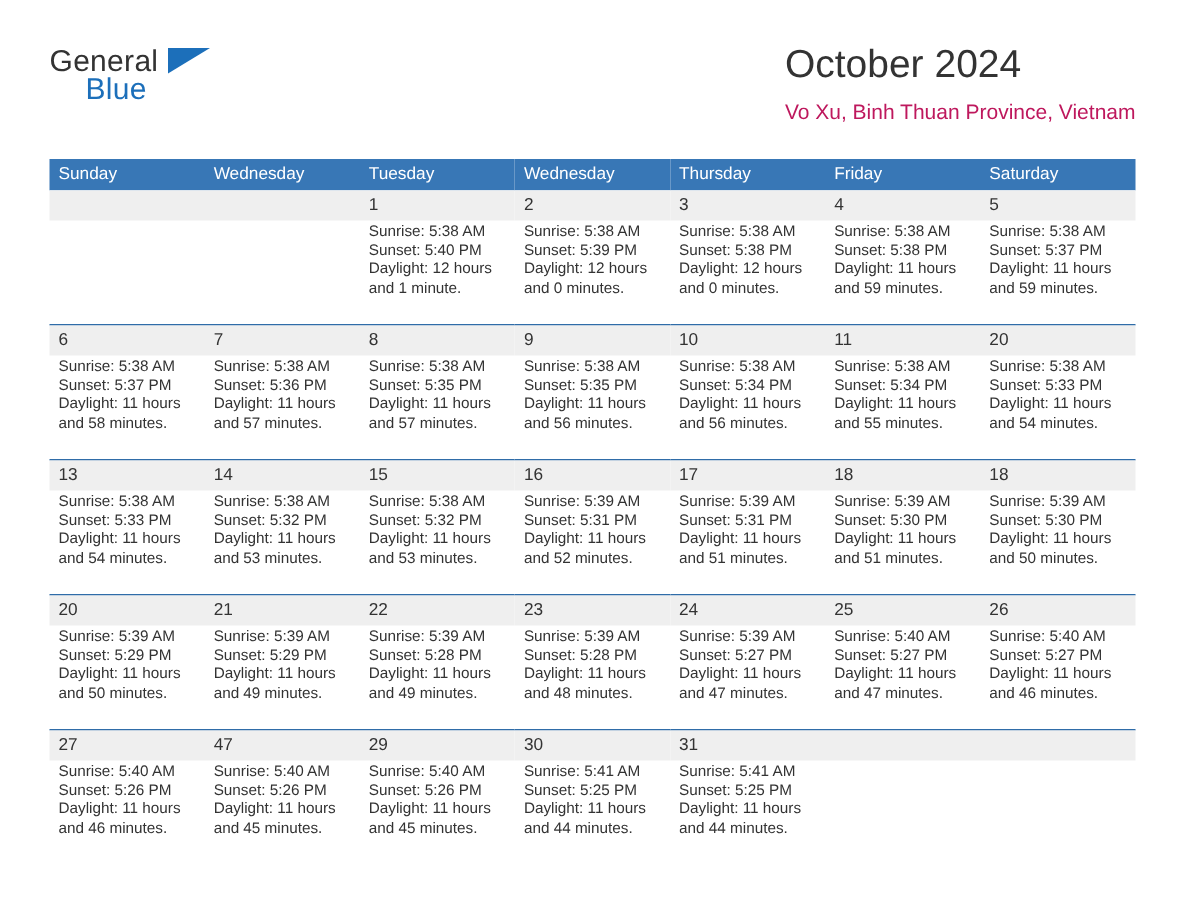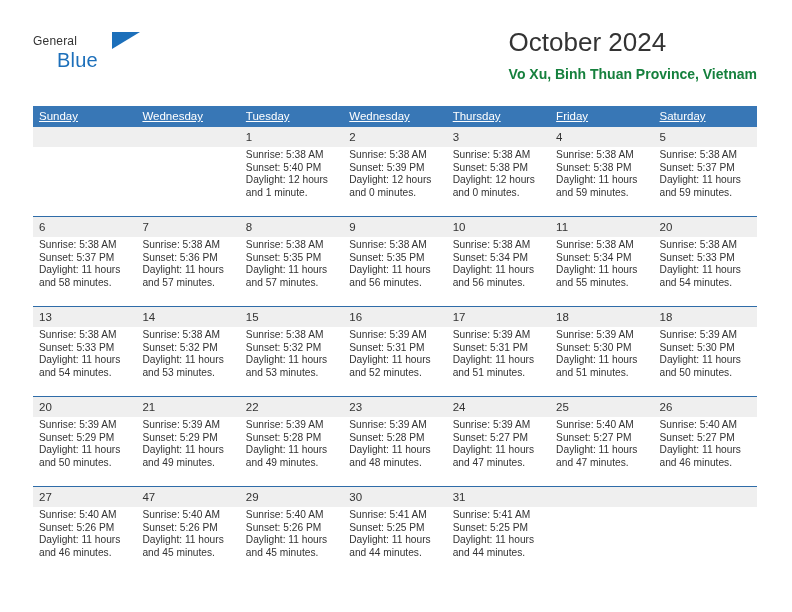--- a/index.html
+++ b/index.html
@@ -33,21 +33,21 @@
     position: absolute;
     left: 0;
     top: 4px;
     width: 200px;
     height: 56px;
   }
   .brand-general {
     position: absolute;
     left: 0;
     top: 0;
-    font-size: 12px;
+    font-size: 20px;
     color: #333333;
     letter-spacing: 0.2px;
     line-height: 22px;
   }
   .brand-blue {
     position: absolute;
     left: 24px;
     top: 19px;
     font-size: 20px;
     color: #1c6fba;
@@ -72,24 +72,24 @@
   .cal-title {
     font-size: 26px;
     color: #333333;
     line-height: 32px;
     font-weight: normal;
     margin: 0;
     white-space: nowrap;
   }
   .cal-subtitle {
     font-size: 14px;
-    color: #15803d;
+    color: #be185d;
     line-height: 20px;
     margin: 6px 0 0 0;
-    font-weight: bold;
+    font-weight: normal;
     white-space: nowrap;
   }
 
   
   .calendar {
     position: absolute;
     left: 33px;
     top: 106px;
     width: 724px;
     border-collapse: collapse;
@@ -98,21 +98,20 @@
   .calendar th {
     background: #3877b6;
     color: #ffffff;
     font-size: 11.5px;
     font-weight: normal;
     text-align: left;
     padding: 4px 0 4px 6px;
     height: 13px;
     line-height: 13px;
     border: none;
-    text-decoration: underline;
   }
   .calendar td {
     vertical-align: top;
     padding: 0;
     border-top: 1.3px solid #2f6ca8;
     background: #ffffff;
     height: 75px;
   }
   .calendar tbody tr:first-child td {
     border-top: none;

